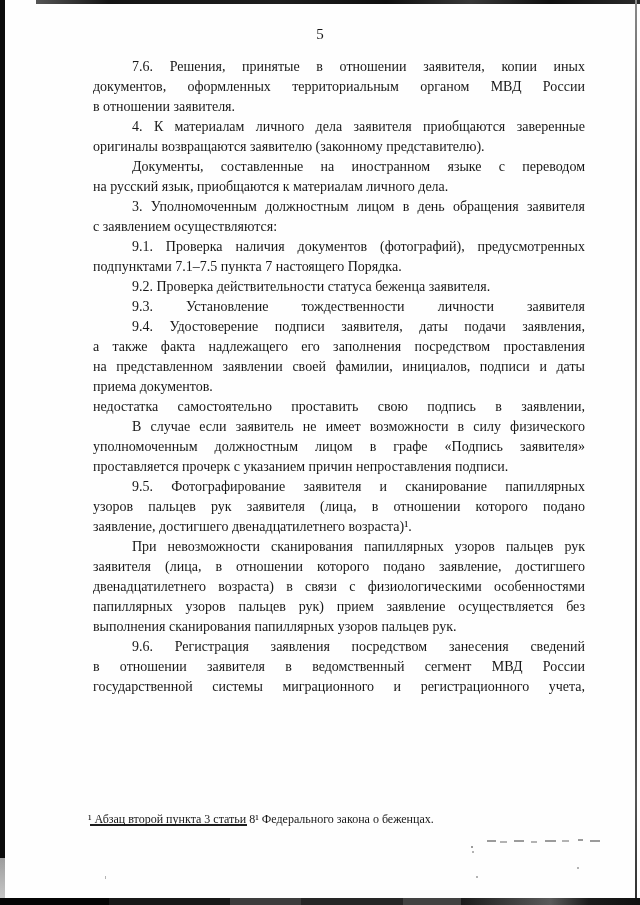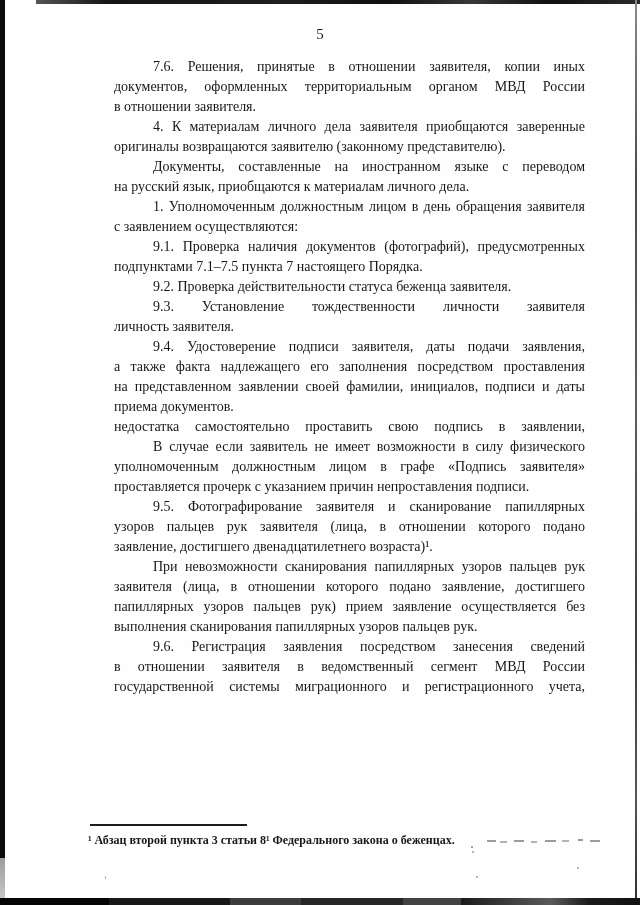--- a/index.html
+++ b/index.html
@@ -34,30 +34,30 @@
     background: linear-gradient(180deg, #8a8a8a 0%, #4a4a4a 20%, #5e5e5e 45%, #3c3c3c 70%, #565656 88%, #2e2e2e 100%);
   }
   .page-number {
     position: absolute; top: 26px; left: 0; width: 100%;
     text-align: center; font-size: 15px;
   }
   .doc-body {
     position: absolute; top: 57px; left: 93px; width: 492px;
     font-size: 14px; line-height: 20px;
   }
-  .line { height: 20px; margin-left: 21px; }
+  .line { height: 20px; }
   .line.jl { text-align: justify; text-align-last: justify; text-justify: inter-word; }
   .line.ind { text-indent: 39px; }
   .fn-sep {
     position: absolute; top: 824px; left: 90px; width: 157px; height: 2px;
     background: #1d1d1d;
   }
   .footnote {
-    position: absolute; top: 833px; left: 88px; width: 480px;
-    font-size: 12px; line-height: 14px; font-weight: bold;
+    position: absolute; top: 812px; left: 88px; width: 480px;
+    font-size: 12px; line-height: 14px;
   }
   .art { position: absolute; background: #9b9b9b; }
   .art.lt { background: #b3b3b3; }
 </style>
 </head>
 <body>
 
 <div class="page">
 
   <div class="edge-top"></div>
@@ -69,40 +69,40 @@
   <div class="page-number">5</div>
 
   <div class="doc-body">
       <div class="line jl ind">7.6. Решения, принятые в отношении заявителя, копии иных</div>
       <div class="line jl">документов, оформленных территориальным органом МВД России</div>
       <div class="line">в отношении заявителя.</div>
       <div class="line jl ind">4. К материалам личного дела заявителя приобщаются заверенные</div>
       <div class="line">оригиналы возвращаются заявителю (законному представителю).</div>
       <div class="line jl ind">Документы, составленные на иностранном языке с переводом</div>
       <div class="line">на русский язык, приобщаются к материалам личного дела.</div>
-      <div class="line jl ind">1. Уполномоченным должностным лицом в день обращения заявителя</div>
+      <div class="line jl ind">3. Уполномоченным должностным лицом в день обращения заявителя</div>
       <div class="line">с заявлением осуществляются:</div>
       <div class="line jl ind">9.1. Проверка наличия документов (фотографий), предусмотренных</div>
       <div class="line">подпунктами 7.1–7.5 пункта 7 настоящего Порядка.</div>
       <div class="line ind">9.2. Проверка действительности статуса беженца заявителя.</div>
       <div class="line jl ind">9.3. Установление тождественности личности заявителя</div>
-      <div class="line">личность заявителя.</div>
       <div class="line jl ind">9.4. Удостоверение подписи заявителя, даты подачи заявления,</div>
       <div class="line jl">а также факта надлежащего его заполнения посредством проставления</div>
       <div class="line jl">на представленном заявлении своей фамилии, инициалов, подписи и даты</div>
       <div class="line">приема документов.</div>
       <div class="line jl">недостатка самостоятельно проставить свою подпись в заявлении,</div>
       <div class="line jl ind">В случае если заявитель не имеет возможности в силу физического</div>
       <div class="line jl">уполномоченным должностным лицом в графе «Подпись заявителя»</div>
       <div class="line">проставляется прочерк с указанием причин непроставления подписи.</div>
       <div class="line jl ind">9.5. Фотографирование заявителя и сканирование папиллярных</div>
       <div class="line jl">узоров пальцев рук заявителя (лица, в отношении которого подано</div>
       <div class="line">заявление, достигшего двенадцатилетнего возраста)¹.</div>
       <div class="line jl ind">При невозможности сканирования папиллярных узоров пальцев рук</div>
       <div class="line jl">заявителя (лица, в отношении которого подано заявление, достигшего</div>
+      <div class="line jl">двенадцатилетнего возраста) в связи с физиологическими особенностями</div>
       <div class="line jl">папиллярных узоров пальцев рук) прием заявление осуществляется без</div>
       <div class="line">выполнения сканирования папиллярных узоров пальцев рук.</div>
       <div class="line jl ind">9.6. Регистрация заявления посредством занесения сведений</div>
       <div class="line jl">в отношении заявителя в ведомственный сегмент МВД России</div>
       <div class="line jl">государственной системы миграционного и регистрационного учета,</div>
     </div>
 
   <div class="fn-sep"></div>
   <div class="footnote">¹ Абзац второй пункта 3 статьи 8¹ Федерального закона о беженцах.</div>
 

